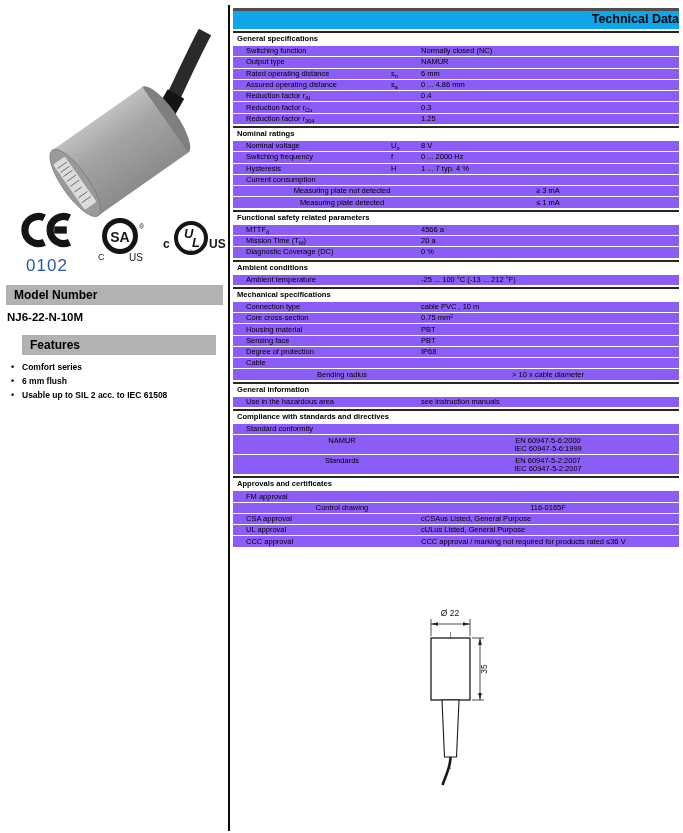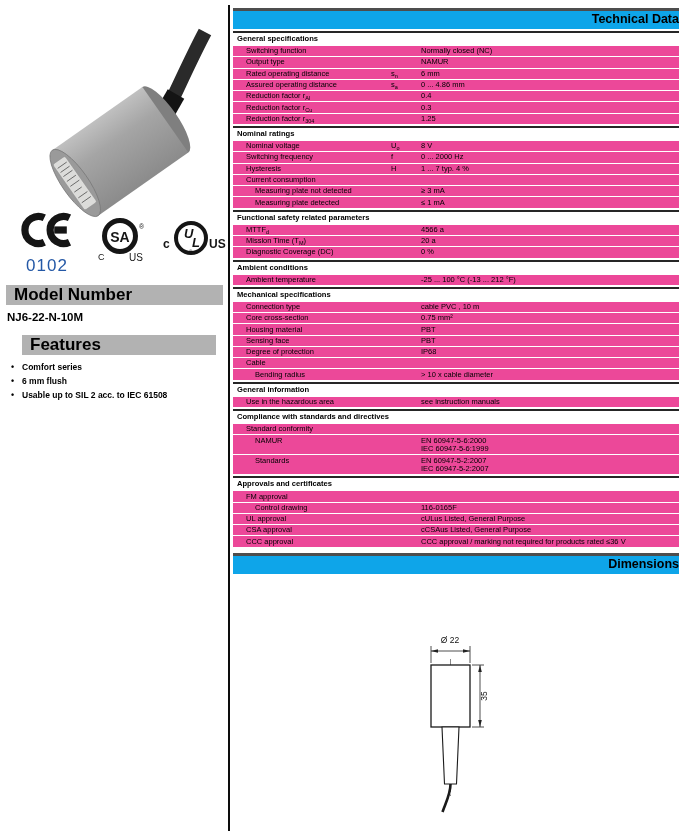--- a/index.html
+++ b/index.html
@@ -11,21 +11,21 @@
   }
   
   .left-col { position:absolute; left:6px; top:6px; width:217px; }
   .photo { position:absolute; left:2px; top:14px; width:205px; height:250px; }
   .logos { position:absolute; left:6px; top:202px; width:211px; height:66px; }
   .ce-block { position:absolute; left:6px; top:4px; width:58px; text-align:center; }
   .ce-code { font-size:17px; letter-spacing:1px; line-height:17px; margin-top:5px; }
   .csa-block { position:absolute; left:84px; top:8px; }
   .ul-block { position:absolute; left:142px; top:12px; }
   .bar {
-    background:#b2b2b2; font-weight:bold; font-size:17px;
+    background:#b2b2b2; font-weight:bold; font-size:12px;
     padding:3px 0 3px 8px; height:20px; line-height:14px;
   }
   .model-bar { position:absolute; left:0; top:279px; width:217px; }
   .model-value { position:absolute; left:1px; top:305px; font-weight:bold; font-size:11.5px; }
   .features-bar { position:absolute; left:16px; top:329px; width:194px; }
   .features-list { position:absolute; left:2px; top:356px; width:214px; }
   .feat { display:flex; font-weight:bold; font-size:8.5px; line-height:10px; margin-bottom:4px; }
   .feat .dot { width:14px; padding-left:3px; font-size:9px; }
   .divider { position:absolute; left:228px; top:5px; width:2px; height:826px; background:#0d0d0d; }
   
@@ -33,25 +33,25 @@
   .titlebar {
     border-top:3px solid #4d4d4d; background:#0ea5e9;
     font-weight:bold; font-size:12.5px; padding:2px 0 3px 5px; line-height:13px;text-align:right;
   }
   .sec-header {
     border-top:2px solid #262626; background:#fff;
     font-weight:bold; font-size:7.6px; line-height:8px;
     padding:2px 0 2px 4px; margin:2px 0 1px 0;
   }
   .row {
-    position:relative; background:#ec4899; margin-bottom:1px;
+    position:relative; background:#8b5cf6; margin-bottom:1px;
     font-size:7.5px; line-height:7.9px; padding:1.2px 250px 1.2px 13px;
     min-height:10px;
   }
-  .row.i2 { padding-left:22px; }
+  .row.i2 { padding-left:22px;text-align:center; }
   .row .sym { position:absolute; left:158px; top:1.2px; }
   .row .val { position:absolute; left:188px; top:1.2px; width:254px; }
   .row .val div { line-height:8.6px; }
   sub { font-size:5.5px; line-height:0; vertical-align:-1.5px; }
   .dimbar { margin-top:6px; }
   .dim-drawing { display:block; margin:44px 0 0 147px; }
   svg text { font-family:"Liberation Sans", sans-serif; }
 </style>
 </head>
 <body>
@@ -227,31 +227,30 @@
         </span></div>
       <div class="row i2" style="min-height: 19px;"><span class="lbl">Standards</span><span class="val">
           <div>EN 60947-5-2:2007</div>
           <div>IEC 60947-5-2:2007</div>
         </span></div>
       <div class="sec-header">Approvals and certificates</div>
       <div class="row"><span class="lbl">FM  approval</span></div>
       <div class="row i2"><span class="lbl">Control drawing</span><span class="val">
           <div>116-0165F</div>
         </span></div>
+      <div class="row"><span class="lbl">CSA approval</span><span class="val">
+          <div>cCSAus Listed, General Purpose</div>
+        </span></div>
       <div class="row"><span class="lbl">UL approval</span><span class="val">
           <div>cULus Listed, General Purpose</div>
         </span></div>
-      <div class="row"><span class="lbl">CSA approval</span><span class="val">
-          <div>cCSAus Listed, General Purpose</div>
-        </span></div>
       <div class="row"><span class="lbl">CCC approval</span><span class="val">
           <div>CCC approval / marking not required for products rated ≤36 V</div>
         </span></div>
     </div>
-  <div class="titlebar dimbar">Dimensions</div>
 
   <svg class="dim-drawing" width="140" height="205" viewBox="0 0 140 205">
     <g stroke="#222" stroke-width="0.8" fill="none">
 
       <line x1="51" y1="28" x2="51" y2="45"></line>
       <line x1="90" y1="28" x2="90" y2="45"></line>
       <line x1="51" y1="33" x2="90" y2="33"></line>
 
       <line x1="92" y1="47" x2="104" y2="47"></line>
       <line x1="92" y1="109" x2="104" y2="109"></line>

